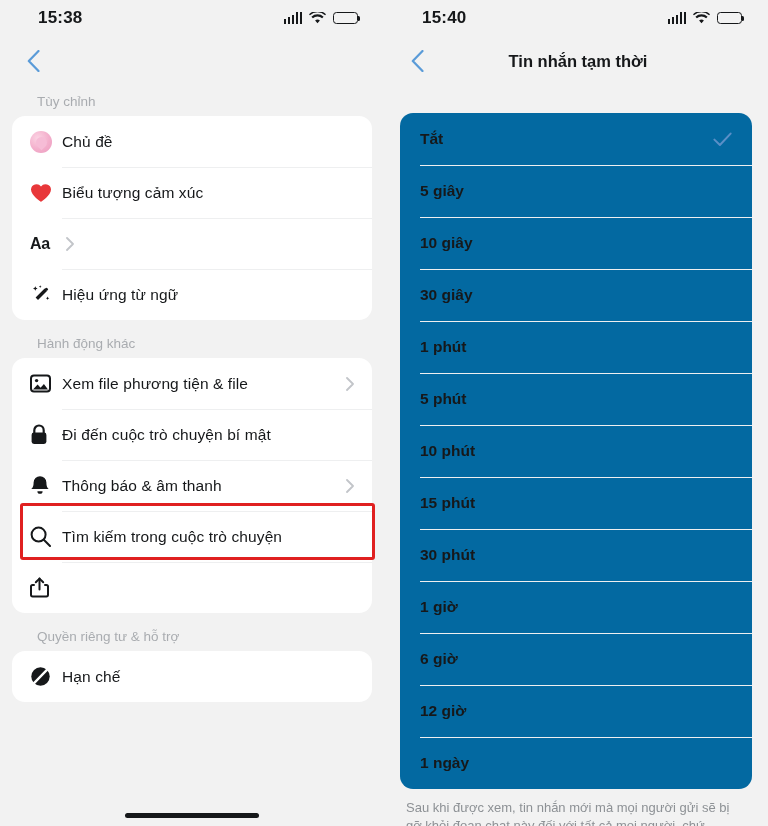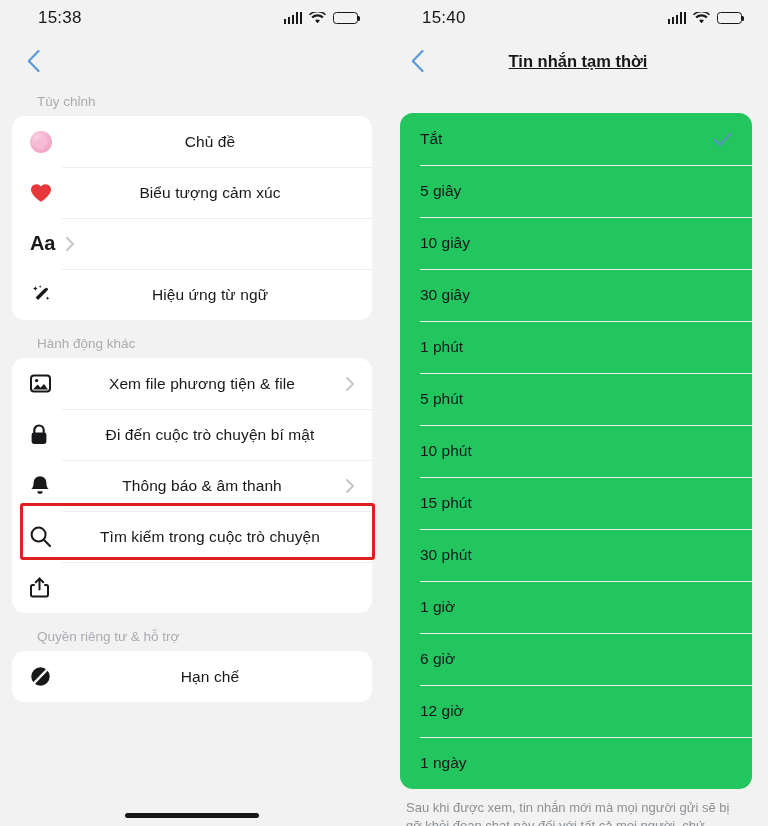--- a/index.html
+++ b/index.html
@@ -11,21 +11,21 @@
   .screens { display:flex; width:768px; height:826px; }
   .phone { width:384px; height:826px; position:relative; background:#f2f2f4; overflow:hidden; }
   .phone.left  { background:#f2f2f2; }
   .phone.right { background:#f2f2f2; }
 
   
   .statusbar {
     height:36px; display:flex; align-items:center;
     padding:0 26px 0 38px; justify-content:space-between;
   }
-  .sb-time { font-size:17px; font-weight:normal; color:#16181a; letter-spacing:.2px;text-align:right; }
+  .sb-time { font-size:17px; font-weight:bold; color:#16181a; letter-spacing:.2px;text-align:right; }
   .sb-right { display:flex; align-items:center; gap:7px; }
   .sig { display:flex; align-items:flex-end; gap:1.5px; height:12px; }
   .sig i { display:block; width:2.5px; background:#16181a; }
   .sig i:nth-child(1){ height:5px; }
   .sig i:nth-child(2){ height:7px; }
   .sig i:nth-child(3){ height:9px; }
   .sig i:nth-child(4){ height:12px; }
   .sig i:nth-child(5){ height:12px; }
   .wifi svg { display:block; }
   .batt { width:25px; height:12.5px; border:1.4px solid #16181a; border-radius:3.5px;
@@ -33,49 +33,49 @@
   .batt .fill { height:100%; background:#16181a; border-radius:1.6px; }
   .batt:after { content:""; position:absolute; right:-3.4px; top:3.6px;
                 width:2px; height:4.5px; background:#16181a; border-radius:0 1.5px 1.5px 0; }
 
   
   .navbar { height:50px; display:flex; align-items:center; position:relative; padding:0 18px; }
   .back { width:30px; height:30px; display:flex; align-items:center; justify-content:center;
           cursor:pointer; }
   .back svg { display:block; }
   .nav-title { position:absolute; left:4px; right:0; text-align:center;
-               font-size:16.5px; font-weight:bold; color:#16181a; pointer-events:none;text-decoration:underline; }
+               font-size:16.5px; font-weight:bold; color:#16181a; pointer-events:none; }
 
   
   .section-head { font-size:13.5px; color:#a9acb0; padding:8px 0 7px 20px; font-weight:400;margin-left:17px; }
   .card { margin:0 12px; background:#fff; border-radius:13px; overflow:hidden; }
   .row { display:flex; align-items:center; min-height:51px; padding:0 14px 0 18px;
-         position:relative; cursor:pointer;text-align:center; }
+         position:relative; cursor:pointer; }
   .row + .row:before {
     content:""; position:absolute; left:50px; right:0; top:0; height:1px; background:#eeeff0;
   }
   .row .ic { width:32px; flex:0 0 32px; display:flex; align-items:center; justify-content:flex-start; }
   .row .label { flex:1; font-size:15.5px; color:#16181a; letter-spacing:.1px; }
   .row .chev { flex:0 0 16px; display:flex; align-items:center; justify-content:center; }
 
   
   .swatch { width:22px; height:22px; border-radius:50%;
             background:radial-gradient(circle at 35% 32%, #fbd3e3 0%, #f3aecb 55%, #eb9dc0 100%);
             position:relative; }
   .swatch:after { content:""; position:absolute; left:6px; top:6px; width:11px; height:11px;
             border-radius:50% 50% 50% 0; transform:rotate(-45deg);
             background:#f6bcd6; }
 
-  .aa { font-size:20px; font-weight:bold; color:#16181a; letter-spacing:-.3px; }
+  .aa { font-size:16px; font-weight:bold; color:#16181a; letter-spacing:-.3px; }
 
   
   .hl-box { position:absolute; border:3px solid #e02020; border-radius:3px; pointer-events:none; }
 
   
-  .opt-card { margin:0 16px; background:#22c55e; border-radius:13px; overflow:hidden; }
+  .opt-card { margin:0 16px; background:#0369a1; border-radius:13px; overflow:hidden;font-weight:bold; }
   .opt { display:flex; align-items:center; height:52px; padding:0 20px; position:relative;
          cursor:pointer; }
   .opt + .opt:before { content:""; position:absolute; left:20px; right:0; top:0; height:1px;
          background:#eeeff0; }
   .opt .otext { flex:1; font-size:15.5px; color:#16181a; }
   .opt .check svg { display:block; }
   .footnote { padding:10px 22px 0 22px; font-size:13px; line-height:1.42; color:#8d9195; }
 
   
   .home-ind { position:absolute; bottom:8px; left:50%; transform:translateX(-50%);

